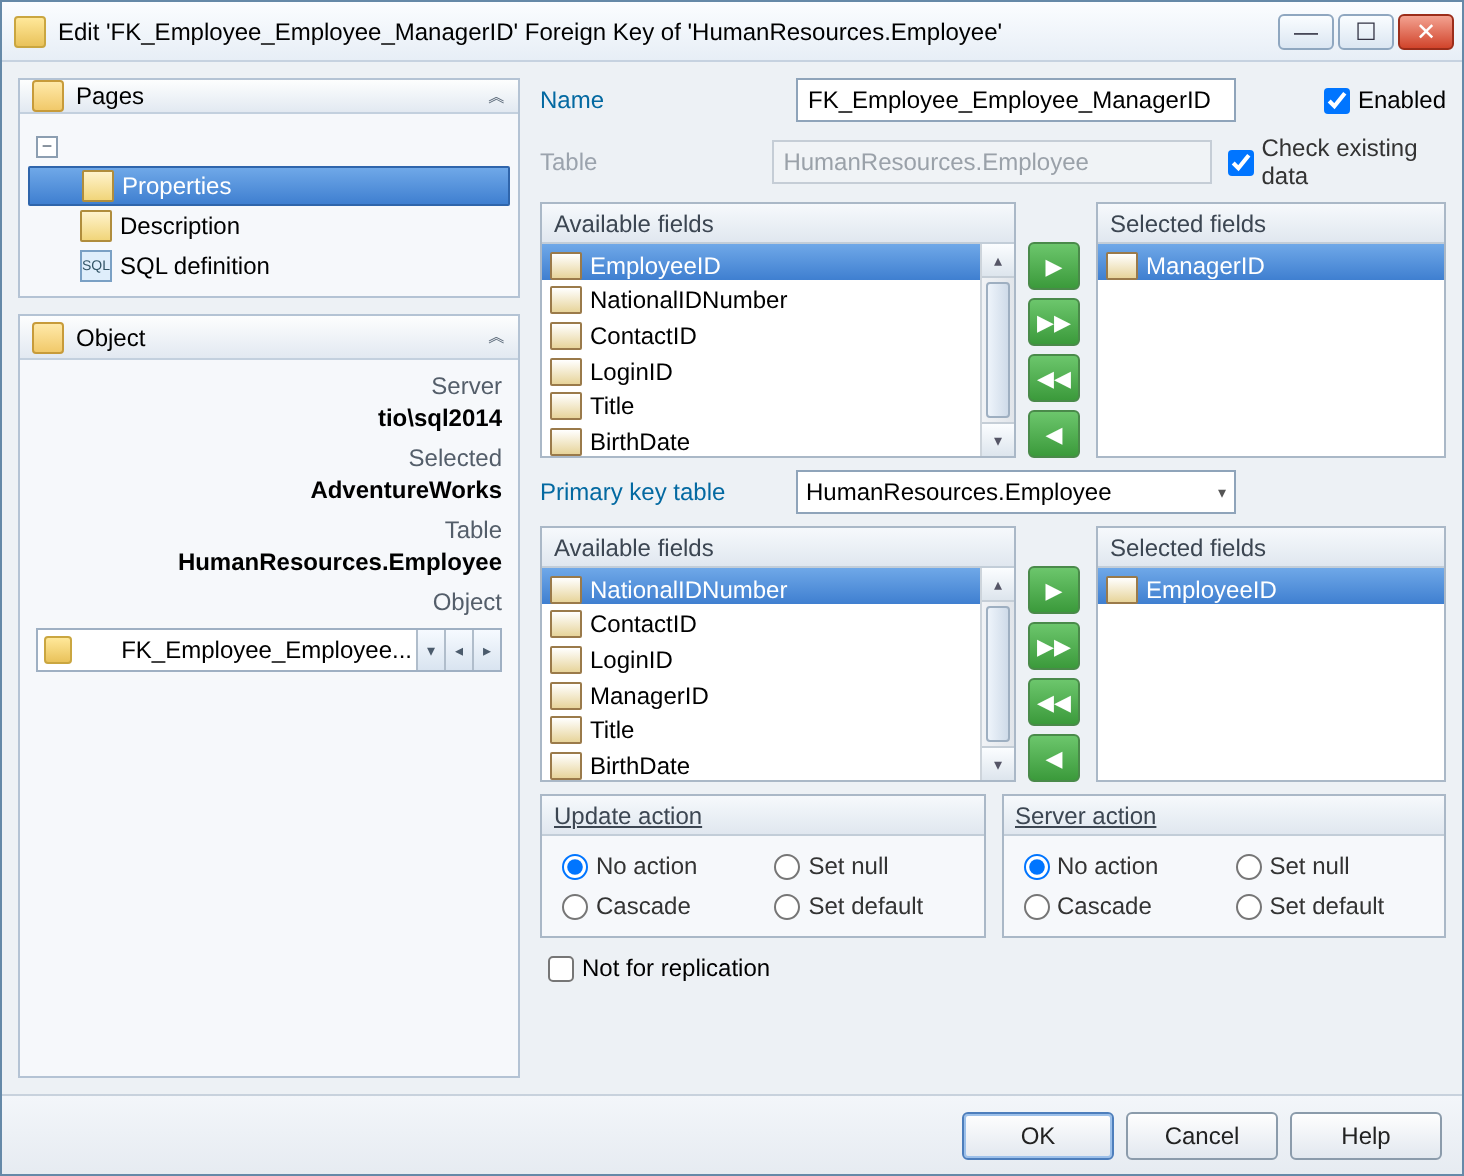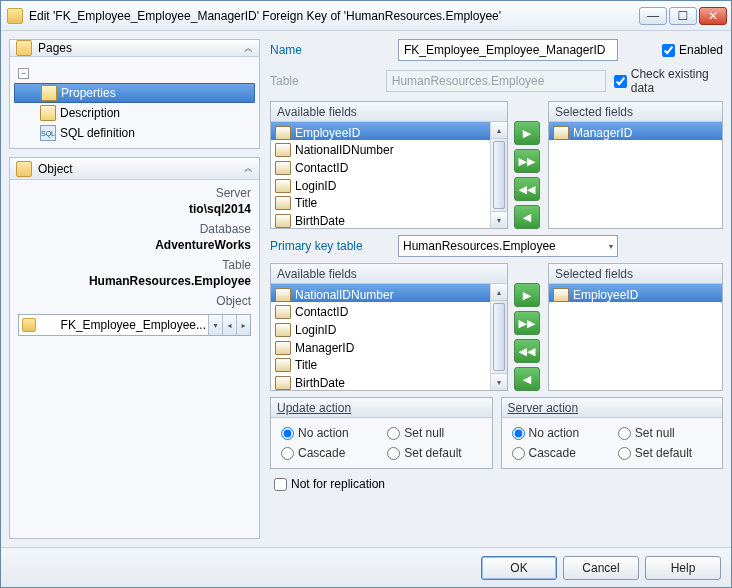--- a/index.html
+++ b/index.html
@@ -115,21 +115,21 @@
 
       <div class="panel" style="flex:1;">
         <div class="panel-header">
           <span class="icon foldr"></span>
           <span>Object</span>
           <span class="expand chev">︽</span>
         </div>
         <div class="obj-body">
           <span class="obj-label">Server</span>
           <span class="obj-value">tio\sql2014</span>
-          <span class="obj-label">Database</span>
+          <span class="obj-label">Selected</span>
           <span class="obj-value">AdventureWorks</span>
           <span class="obj-label">Table</span>
           <span class="obj-value">HumanResources.Employee</span>
           <span class="obj-label">Object</span>
           <div class="obj-combo">
             <span class="ci">
                 <span class="keyicon"></span>
               </span>
             <span class="ct">FK_Employee_Employee...</span>
             <span class="cb">▾</span>

